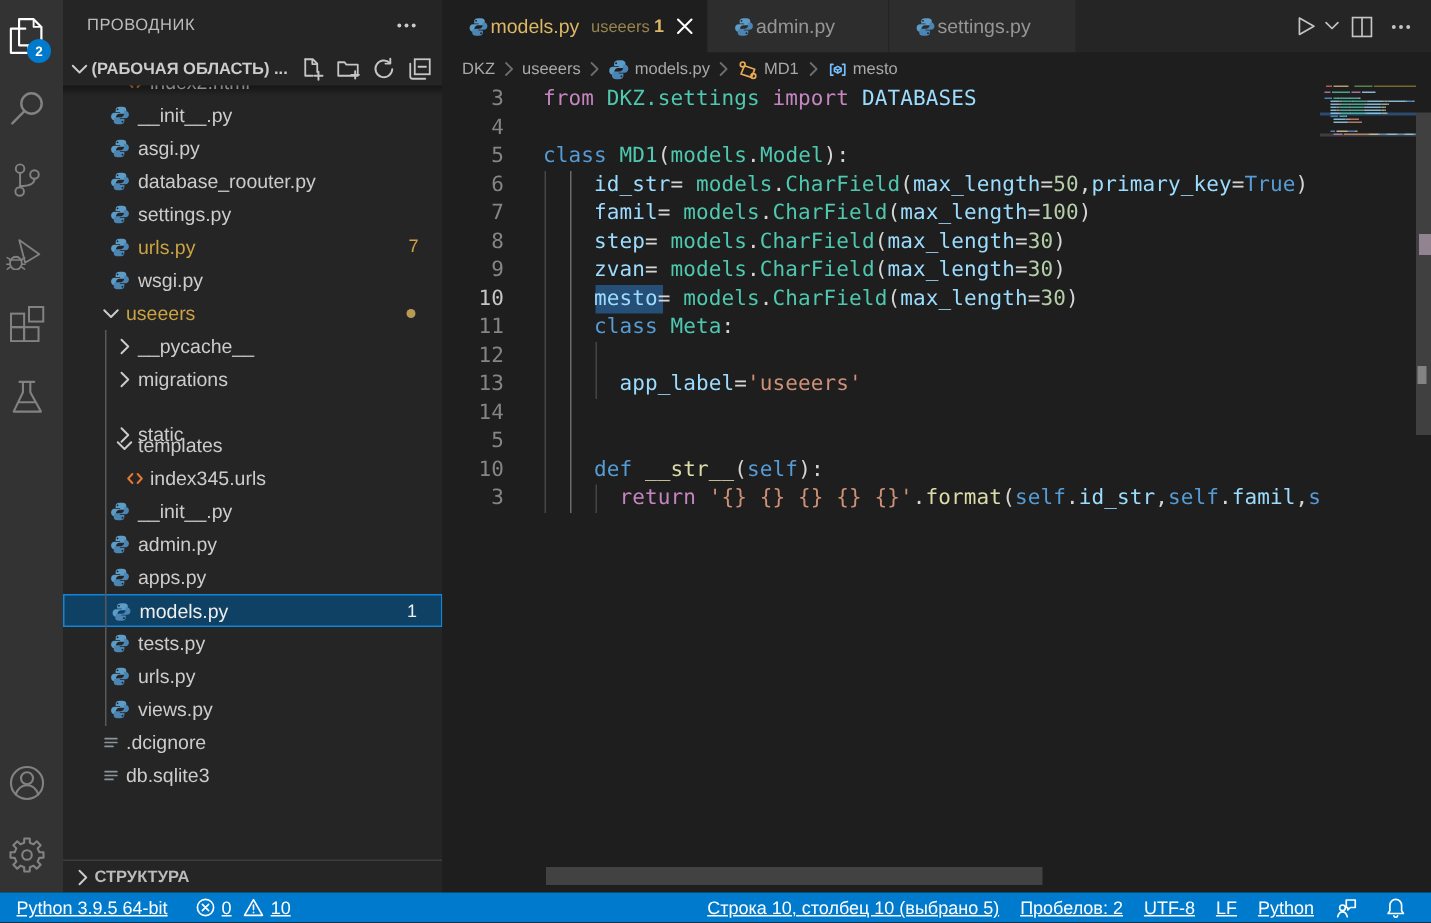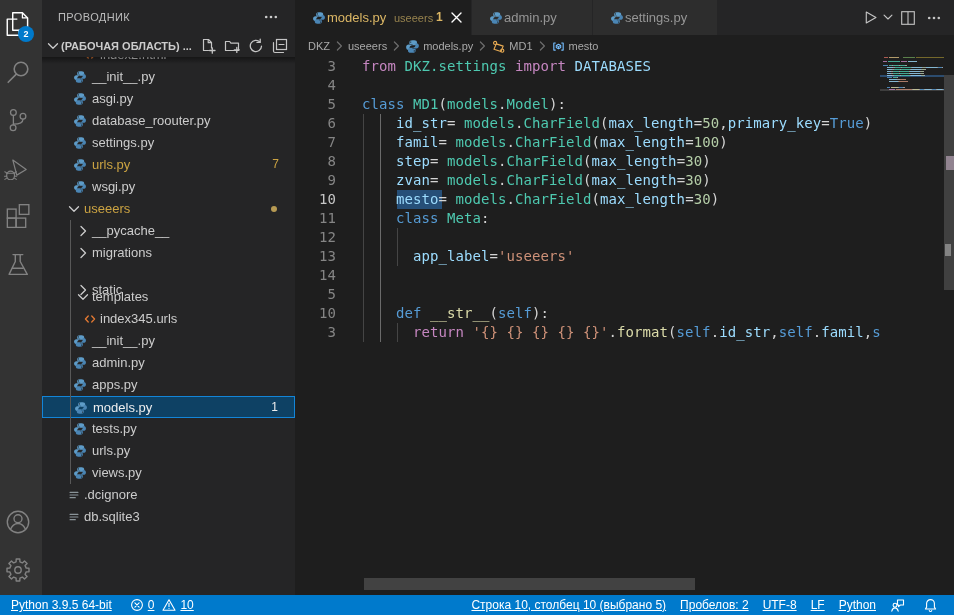--- a/index.html
+++ b/index.html
@@ -361,20 +361,26 @@
         </div>
         <div class="row" style="top: 449px;">
           <svg class="ficon" width="16" height="16" viewBox="0 0 16 16" fill="none" style="left: 25px;">
             <path d="M3.5 5h9M3.5 8h9M3.5 11h6" stroke="#8a9499" stroke-width="1.3" stroke-linecap="round" stroke-linejoin="round" fill="none"></path>
           </svg>
           <span class="lbl" style="left: 42px;">db.sqlite3</span>
         </div>
         <div class="guide-v" style="left: 28px; top: 163px; height: 264px;"></div>
       </div>
       <div id="tree-shadow"></div>
+    <div id="outline-header">
+      <span class="t">СТРУКТУРА</span>
+    <svg class="chev" width="16" height="16" viewBox="0 0 16 16" fill="none">
+          <path d="M6 3.5 10.5 8 6 12.5" stroke="#cccccc" stroke-width="1.3" stroke-linecap="round" stroke-linejoin="round" fill="none"></path>
+        </svg>
+      </div>
   </div>
   <div id="editor" class="abs">
     <div id="tabbar">
         <div class="tab active" style="left: 0px; width: 177px;">
           <svg class="ficon" width="16" height="16" viewBox="0 0 16 16" fill="none">
             <path d="M7.9 1.3c-2.1 0-3.2.9-3.2 2.3v1.7h3.4v.6H3.9C2.3 5.9 1.2 7 1.2 8.7c0 1.6 1 2.8 2.4 2.8h1.3V9.4c0-1.5 1.3-2.7 2.8-2.7h2.9c1.2 0 2.2-1 2.2-2.2V3.6c0-1.4-1.1-2.3-2.9-2.3z" fill="#5e9cc8"></path>
             <circle cx="6.1" cy="3.3" r="0.7" fill="#1e1e1e"></circle>
             <path d="M8.1 14.7c2.1 0 3.2-.9 3.2-2.3v-1.7H7.9v-.6h4.2c1.6 0 2.7-1.1 2.7-2.8 0-1.6-1-2.8-2.4-2.8h-1.3v2.1c0 1.5-1.3 2.7-2.8 2.7H5.4c-1.2 0-2.2 1-2.2 2.2v.9c0 1.4 1.1 2.3 2.9 2.3z" fill="#4a85b4"></path>
             <circle cx="9.9" cy="12.7" r="0.7" fill="#1e1e1e"></circle>
           </svg>

